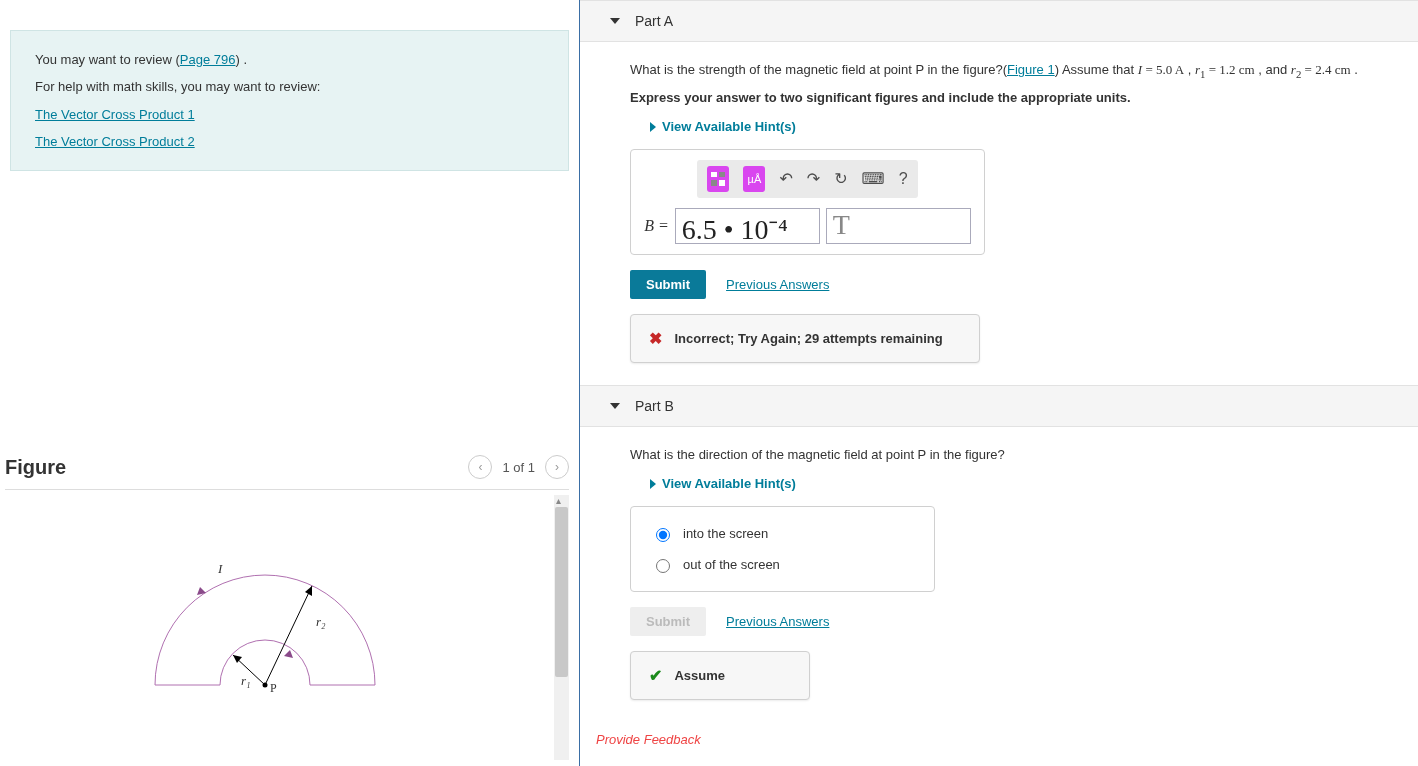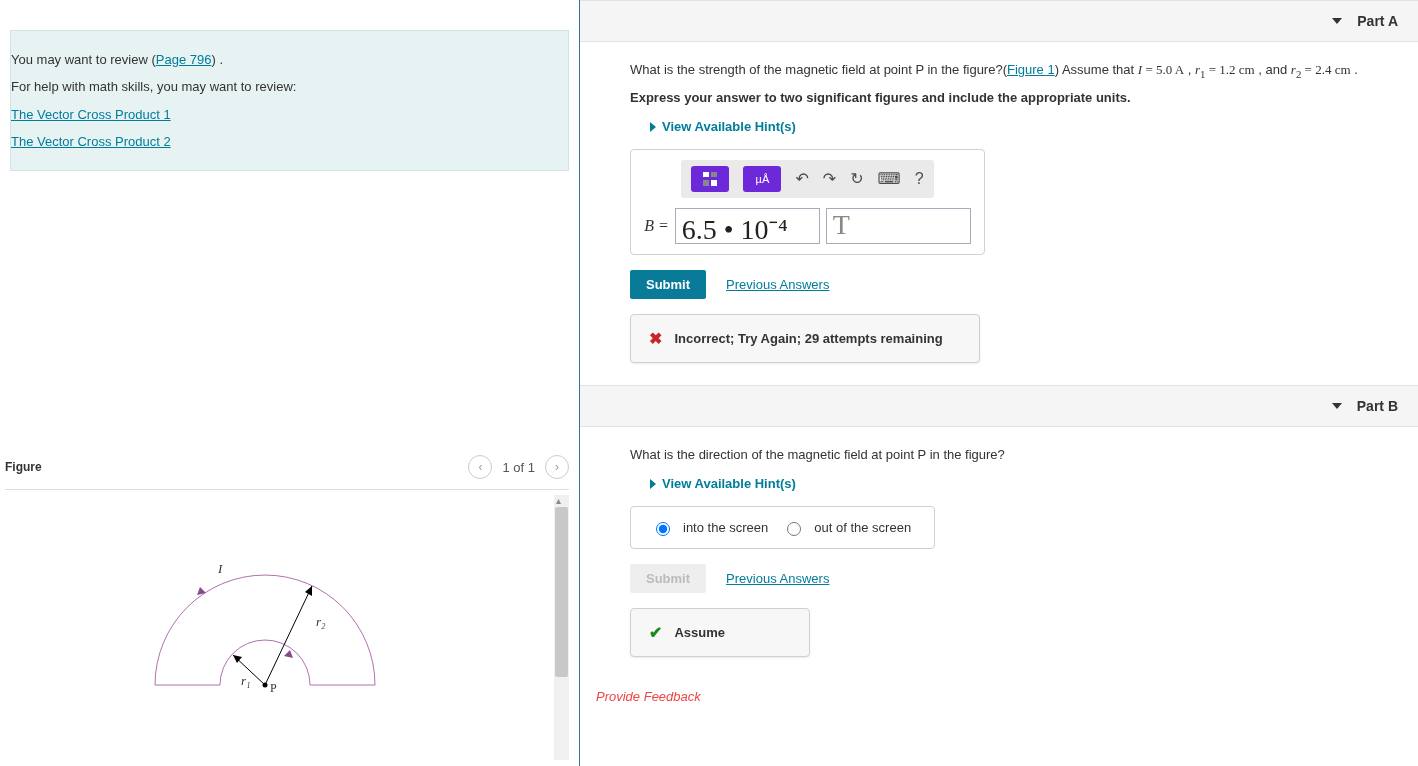--- a/index.html
+++ b/index.html
@@ -16,21 +16,21 @@
   .left-panel {
     width: 580px;
     border-right: 1px solid #3a6ea5;
     padding: 5px 10px 5px 5px;
     overflow: hidden;
     position: relative;
   }
   .review-box {
     background: #e7f3f3;
     border: 1px solid #cfe4e4;
-    padding: 15px 0;
+    padding: 15px 24px;
     margin: 25px 0 0 5px;
     line-height: 2.1;
   }
   .review-box a, .link {
     color: #007d9a;
     text-decoration: underline;
     cursor: pointer;
   }
   .figure-section {
     position: absolute;
@@ -38,21 +38,21 @@
     left: 5px;
     right: 10px;
   }
   .figure-header {
     display: flex;
     justify-content: space-between;
     align-items: center;
     border-bottom: 1px solid #ddd;
     padding-bottom: 10px;
   }
-  .figure-title { font-weight: bold; font-size: 12px; }
+  .figure-title { font-weight: bold; font-size: 20px; }
   .figure-nav { display: flex; align-items: center; gap: 10px; color: #555; }
   .nav-btn {
     width: 24px; height: 24px; border: 1px solid #ccc; border-radius: 50%;
     background: #fff; color: #999; cursor: pointer; display:flex; align-items:center; justify-content:center;
     font-size: 12px;
   }
   .figure-body { position: relative; height: 270px; }
   .scrollbar {
     position: absolute; right: 0; top: 5px; bottom: 0; width: 15px;
     background: #f0f0f0;
@@ -65,26 +65,25 @@
   .right-panel {
     flex: 1;
     overflow-y: auto;
     background: #fff;
   }
   .part-header {
     background: #f5f5f5;
     border-top: 1px solid #e2e2e2;
     border-bottom: 1px solid #e2e2e2;
     padding: 12px 20px 12px 30px;
-    font-weight: bold;
+    font-weight: normal;
     font-size: 14px;
     display: flex;
     align-items: center;
     gap: 15px;
-    justify-content: flex-end;
   }
   .caret-down {
     width: 0; height: 0; border-left: 5px solid transparent; border-right: 5px solid transparent;
     border-top: 6px solid #333;
   }
   .caret-right {
     width: 0; height: 0; border-top: 5px solid transparent; border-bottom: 5px solid transparent;
     border-left: 6px solid #007d9a; display:inline-block; margin-right:6px; vertical-align:middle;
   }
   .part-body { padding: 18px 20px 22px 50px; }
@@ -96,21 +95,21 @@
 
   .answer-box {
     border: 1px solid #d0d0d0; border-radius: 4px; padding: 10px; width: 355px;
     display:flex; flex-direction:column; align-items:center;
   }
   .toolbar {
     background: #eaeaea; border-radius: 3px; padding: 6px 10px;
     display:flex; align-items:center; gap: 14px; margin-bottom: 10px;
   }
   .tool-btn {
-    width: 38px; height: 26px; background: #6d28d9; border-radius: 3px;
+    width: 22px; height: 26px; background: #d946ef; border-radius: 3px;
     display:flex; align-items:center; justify-content:center; color:#fff; font-size:11px; cursor:pointer;
   }
   .tool-icon { color:#4d4d4d; font-size:16px; cursor:pointer; }
   .answer-row { display:flex; align-items:center; gap:6px; }
   .eq-label { font-style: italic; font-family:"Times New Roman",serif; font-size:16px; }
   .val-input, .unit-input {
     border: 1px solid #aab; height: 36px; font-size: 28px; padding: 0 6px;
     font-family: "Times New Roman", serif; background:#fff;
   }
   .val-input { width: 145px; color:#222;}
@@ -125,22 +124,22 @@
   .feedback-box {
     border:1px solid #d0d0d0; background:#f7f7f7; border-radius:4px; padding:14px 18px;
     margin-top:15px; display:flex; align-items:center; gap:12px; width:350px;
     box-shadow: 0 1px 2px rgba(0,0,0,0.08);
   }
   .x-icon { color:#c62828; font-weight:bold; font-size:16px;}
   .check-icon { color:#1b8a1b; font-weight:bold; font-size:16px;}
   .feedback-text { font-weight:bold; }
 
   .radio-box {
-    border:1px solid #d0d0d0; border-radius:4px; padding:12px 20px; width:305px;
-    display:flex; flex-direction:row; gap:14px; margin-top:5px;
+    border:1px solid #d0d0d0; border-radius:4px; padding:18px 20px; width:305px;
+    display:flex; flex-direction:column; gap:14px; margin-top:5px;
   }
   .radio-row { display:flex; align-items:center; gap:10px; }
   input[type=radio]{ width:14px; height:14px;}
 
   .provide-feedback { color:#ef4444; padding: 10px 0 0 16px; font-style: italic;}
 </style>
 </head>
 <body>
 
 <div class="left-panel">

